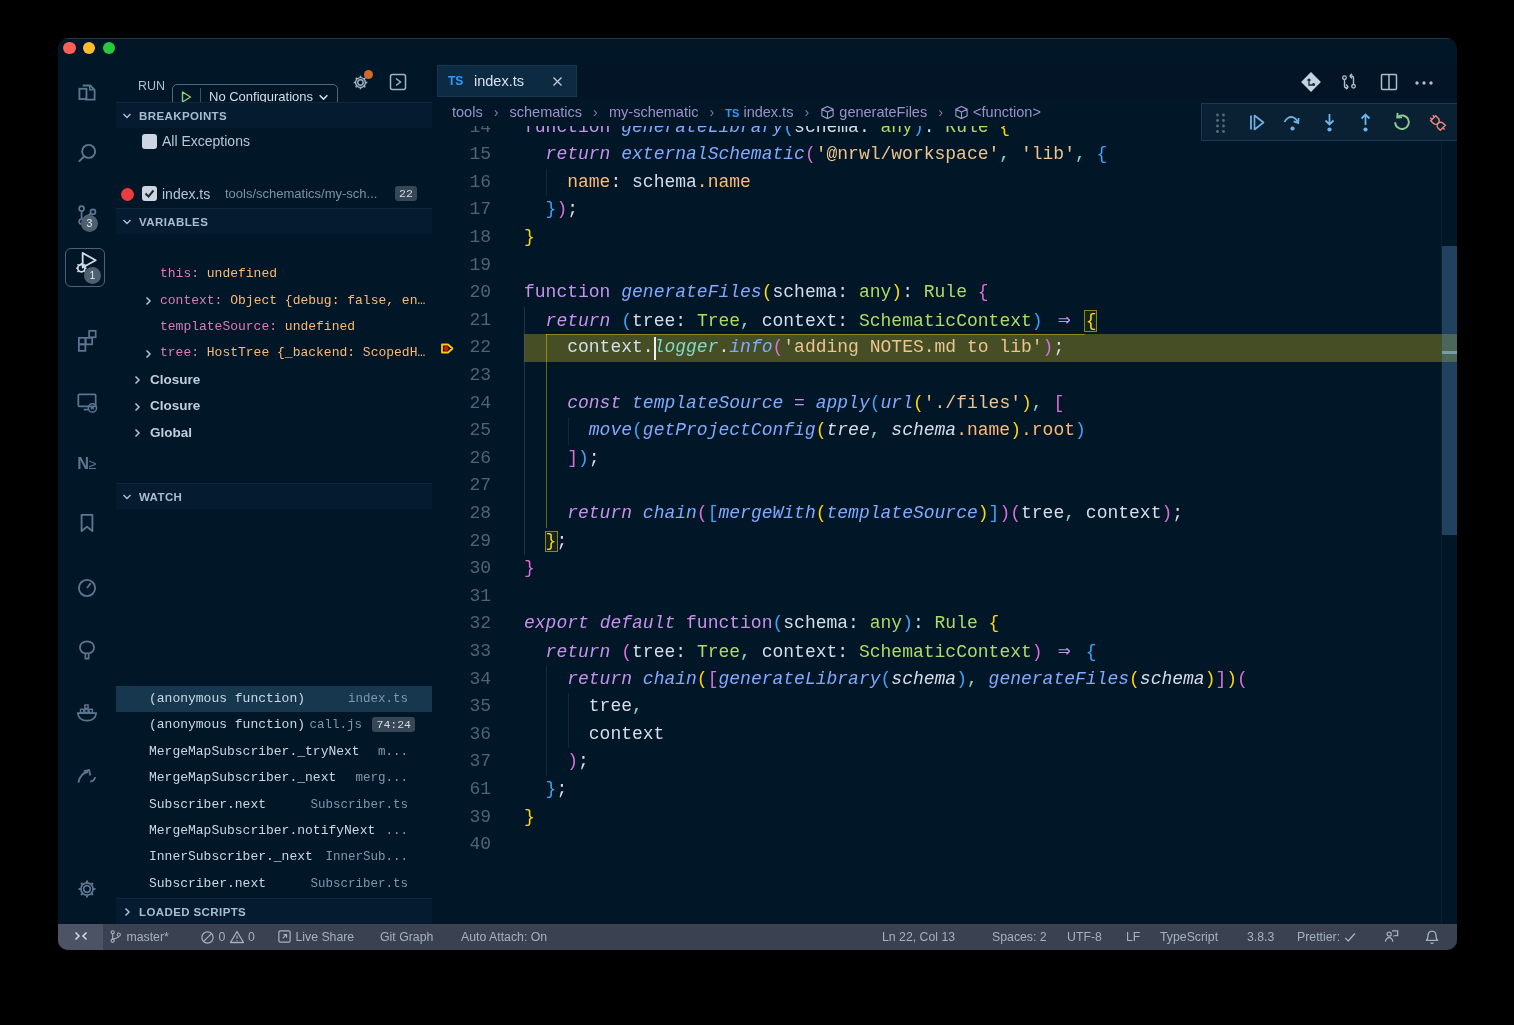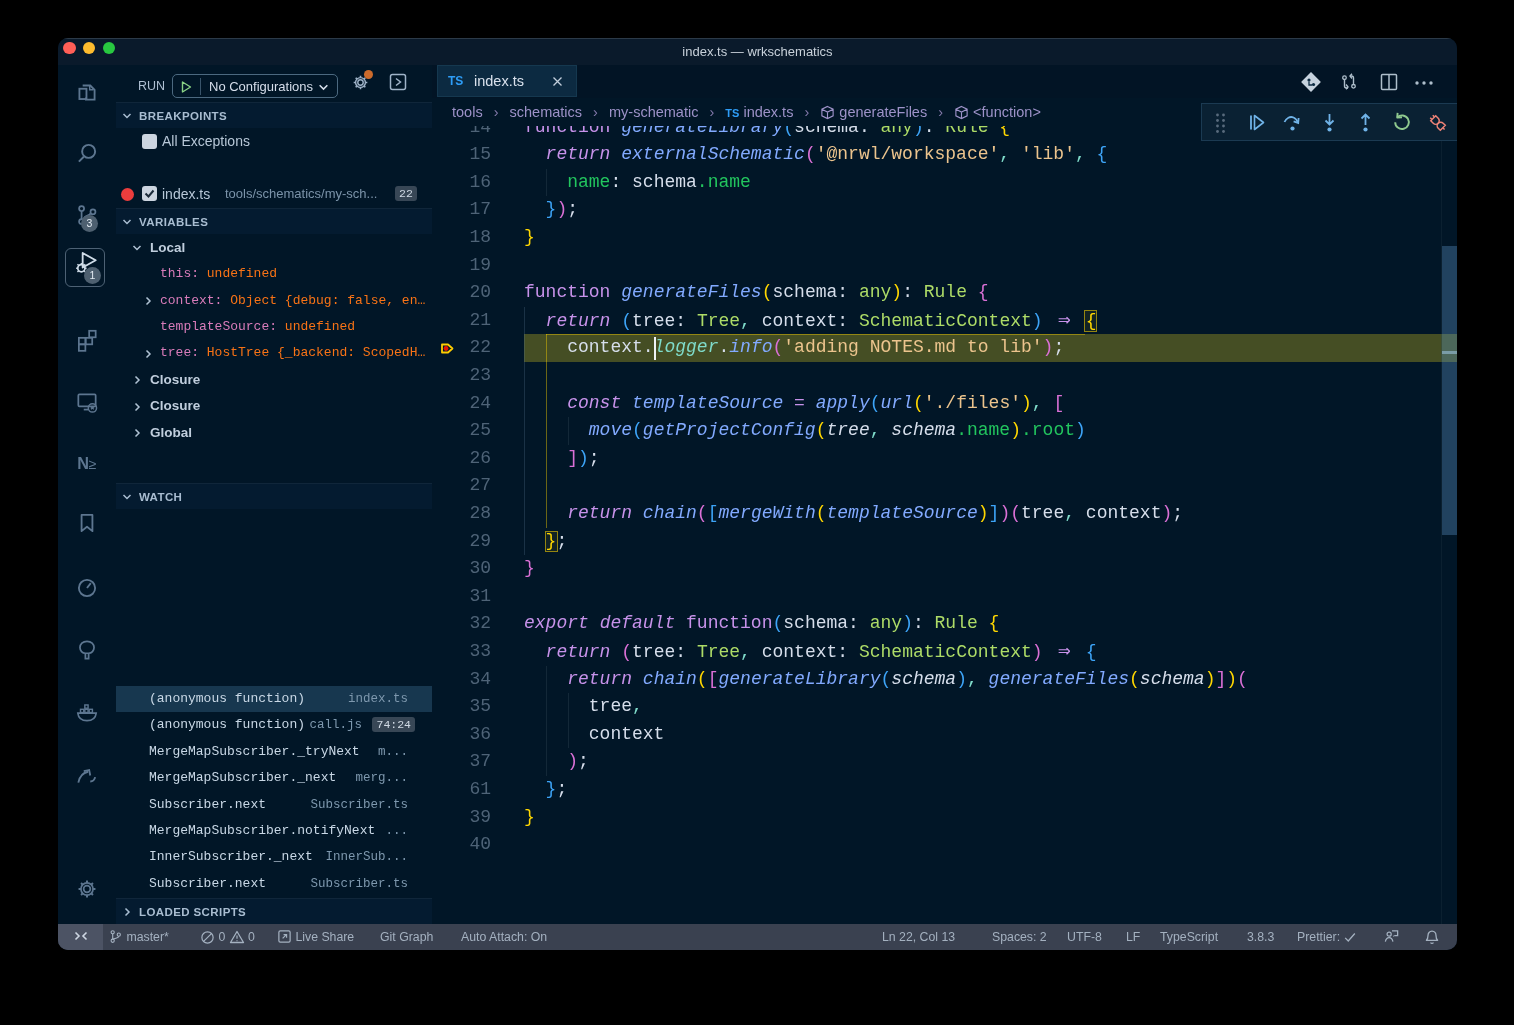--- a/index.html
+++ b/index.html
@@ -12,55 +12,54 @@
 .ai{left:16px;width:26px;height:26px}
 .badge{position:absolute;width:17px;height:17px;border-radius:50%;background:#4e6070;color:#e3ebf2;font-size:10.5px;line-height:17px;text-align:center}
 
 #side{left:58px;top:27px;width:316px;height:859px;background:#011627}
 .phead{position:absolute;left:0;width:316px;height:26px;background:#041b30;border-top:1px solid rgba(255,255,255,.05);color:#a9bdd1;font-size:11.5px;font-weight:bold;letter-spacing:.4px;line-height:26px}
 .phead .tx{position:absolute;left:23px;top:0}
 .chev{position:absolute;width:10px;height:10px}
 .srow{position:absolute;left:0;width:316px;height:26.4px;line-height:26.4px;color:#b7c7d7;font-size:14px}
 .cbx{position:absolute;left:26px;top:5.5px;width:15px;height:15px;border-radius:3px;background:#ccd5e0}
 .mrow{position:absolute;left:0;width:316px;height:26.4px;line-height:26.4px;font-family:"Liberation Mono",monospace;font-size:13px}
-.vn{color:#d97cba}.vv{color:#f97316}
+.vn{color:#d97cba}.vv{color:#fdba74}
 .bold{font-weight:bold}
 .csl{position:absolute;left:33px;color:#c9d8e6}
 .csr{position:absolute;color:#7e98ae;font-size:12.5px}
 .badge2{display:inline-block;background:#384756;color:#cfd9e3;border-radius:3px;font-size:11.5px;line-height:15px;padding:0 4px;font-family:"Liberation Mono",monospace}
 
 #ed{left:374px;top:27px;width:1025px;height:859px;background:#021425}
 #tabstrip{left:0;top:0;width:1025px;height:33px;background:#021425}
 #tab{left:5px;top:0;width:140px;height:32px;background:#0c2a41;border:1px solid #15384f}
 #crumbs{left:0;top:33px;width:1025px;height:28px;background:#011627;color:#9d92c8;font-size:14.5px;line-height:28px}
 #code{left:0;top:61px;width:1025px;height:798px;background:#011627;overflow:hidden}
 .cl{position:absolute;left:92px;height:27.6px;line-height:27.6px;font-family:Liberation Mono, monospace;font-size:18px;white-space:pre;color:#d6deeb}
 .ln{position:absolute;left:0;width:59px;height:27.6px;line-height:27.6px;font-family:"Liberation Mono",monospace;font-size:18px;color:#4e6377;text-align:right}
 .k{color:#c792ea;font-style:italic}
 .kf{color:#c792ea}
 .f{color:#82aaff;font-style:italic}
 .t{color:#addb67}
 .s{color:#ecc48d}
 .c{color:#7fdbca}
 .o{color:#c792ea}
-.pr{color:#22c55e}
+.pr{color:#fdba74}
 .tl2{color:#7fdbca;font-style:italic}
 .g{color:#ffd700}
 .m{color:#da70d6}
 .b{color:#3da4f7}
 .pi{color:#d6deeb;font-style:italic}
 .arr{display:inline-block;width:21.6px;text-align:center;font-size:21px;letter-spacing:0}
 
 #status{left:0;top:886px;width:1399px;height:26px;background:#3a4150;color:#a4b1c0;font-size:12.3px}
 .si{position:absolute;top:0;height:26px;line-height:26px;white-space:nowrap}
 svg{display:block}
 </style></head><body>
 <div id="win">
 <div class="abs" style="left:0;top:0;width:1399px;height:1px;background:rgba(255,255,255,.14);z-index:50"></div>
-<div class="abs" id="title">index.ts — wrkschematics</div>
 <div class="abs tl" style="left:5px;background:#ff5f57"></div>
 <div class="abs tl" style="left:24.7px;background:#febc2e"></div>
 <div class="abs tl" style="left:44.5px;background:#28c840"></div>
 <div class="abs" id="abar">
 <div class="abs ai" style="top:14px">
         <svg width="26" height="26" viewBox="0 0 24 24" fill="none" style="">
           <path d="M8 6h7l4 4v9h-8v-2" stroke="#5d7690" stroke-width="1.7"></path>
           <path d="M14.5 6.5V10H18" stroke="#5d7690" stroke-width="1.4"></path>
           <rect x="5" y="9" width="6.5" height="9.5" stroke="#5d7690" stroke-width="1.7"></rect>
         </svg>
@@ -150,21 +149,21 @@
           <path d="M12 4.2v2.2M12 17.6v2.2M4.2 12h2.2M17.6 12h2.2M6.5 6.5l1.6 1.6M15.9 15.9l1.6 1.6M6.5 17.5l1.6-1.6M15.9 8.1l1.6-1.6" stroke="#5d7690" stroke-width="1.8"></path>
           <circle cx="12" cy="12" r="5.6" stroke="#5d7690" stroke-width="1.6"></circle>
         </svg>
       </div>
 <div class="abs" style="left:7px;top:183px;width:40px;height:39px;border:1px solid rgba(140,160,180,.55);border-radius:6px"></div>
 <div class="badge" style="left:23px;top:150px">3</div>
 <div class="badge" style="left:26px;top:202px">1</div>
 </div>
 <div class="abs" id="side">
 <div class="abs" style="left:22px;top:9px;width:40px;height:25px;line-height:25px;color:#aebfd2;font-size:12.5px">RUN</div>
-<div class="abs" style="left:56px;top:9px;width:166px;height:24px;border:1px solid rgba(95,126,151,.8);border-radius:5px">
+<div class="abs" style="left:56px;top:19px;width:166px;height:24px;border:1px solid rgba(95,126,151,.8);border-radius:5px">
         <svg style="position:absolute;left:6px;top:5px" width="14" height="14" viewBox="0 0 14 14">
           <path d="M3.5 2l8 5-8 5z" stroke="#89d185" stroke-width="1.4" fill="none" stroke-linejoin="round"></path>
         </svg>
         <div style="position:absolute;left:27px;top:3px;width:1px;height:17px;background:rgba(95,126,151,.6)"></div>
         <div style="position:absolute;left:36px;top:0;line-height:23px;color:#d6deeb;font-size:13px">No Configurations</div>
         <svg style="position:absolute;right:8px;top:7px" width="11" height="11" viewBox="0 0 10 10">
           <path d="M1.5 3l3.5 3.5L8.5 3" stroke="#d6deeb" stroke-width="1.4" fill="none"></path>
         </svg>
       </div>
 <div class="abs" style="left:234px;top:7px">
@@ -200,26 +199,20 @@
         </div>
         <span style="position:absolute;left:46px">index.ts</span>
         <span style="position:absolute;left:109px;color:#7b93a9;font-size:13px">tools/schematics/my-sch...</span>
         <span class="badge2" style="position:absolute;left:279px;top:5px">22</span>
       </div>
 <div class="phead" style="top:143px">
         <svg class="chev" style="left:6px;top:8px" width="10" height="10" viewBox="0 0 10 10">
           <path d="M1.5 3l3.5 3.5L8.5 3" stroke="#a9bdd1" stroke-width="1.5" fill="none"></path>
         </svg>
         <span class="tx">VARIABLES</span>
-      </div>
-<div class="srow" style="top:169.8px">
-        <svg class="chev" style="left:16px;top:8.5px" width="10" height="10" viewBox="0 0 10 10">
-          <path d="M1.5 3l3.5 3.5L8.5 3" stroke="#b0c2d4" stroke-width="1.5" fill="none"></path>
-        </svg>
-        <span class="bold" style="position:absolute;left:34px;color:#c0cedd;font-size:13.5px">Local</span>
       </div>
 <div class="mrow" style="top:196.2px">
         <span style="position:absolute;left:44px"><span class="vn">this:</span><span class="vv"> undefined</span></span>
       </div>
 <div class="mrow" style="top:222.6px">
         <svg class="chev" style="left:27px;top:8.5px" width="10" height="10" viewBox="0 0 10 10">
           <path d="M3.5 1.5L7 5 3.5 8.5" stroke="#b0c2d4" stroke-width="1.5" fill="none"></path>
         </svg>
         <span style="position:absolute;left:44px"><span class="vn">context:</span><span class="vv"> Object {debug: false, en…</span></span>
       </div>

